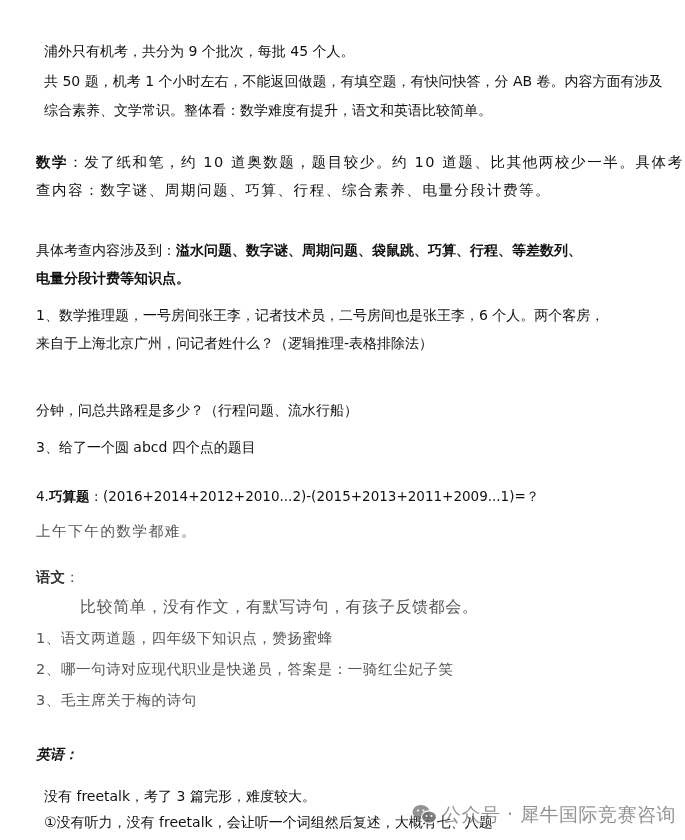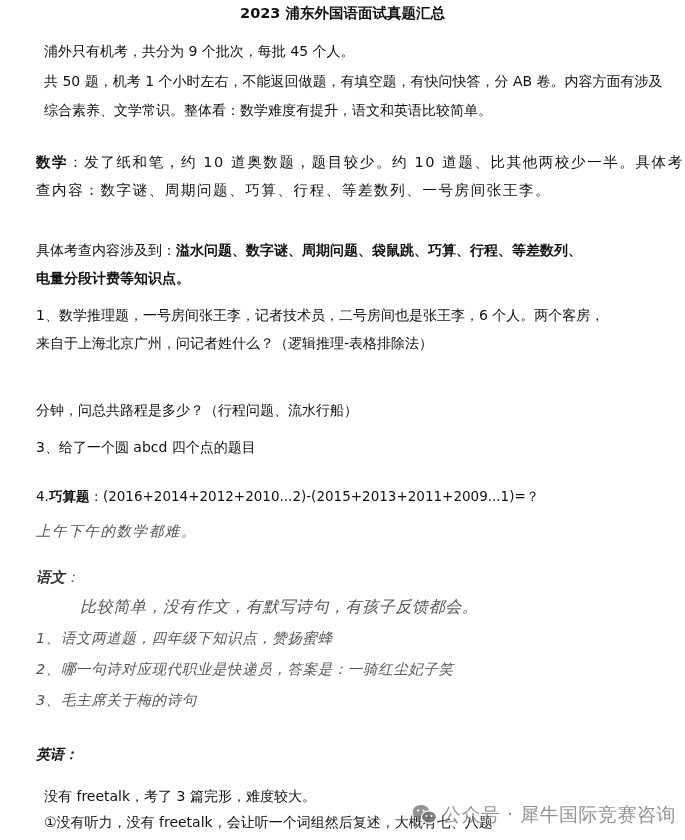--- a/index.html
+++ b/index.html
@@ -29,21 +29,21 @@
     }
     .title {
       left: 0;
       width: 685px;
       text-align: center;
       font-weight: bold;
       font-size: 14.5px;
       top: 3px;
     }
     .b { font-weight: bold; }
-    .grey { color: #555555; font-style: italic; }
+    .grey { color: #555555; }
     .spaced { letter-spacing: 1.6px; }
     .watermark {
       position: absolute;
       left: 412px;
       top: 800px;
       height: 30px;
       display: flex;
       align-items: center;
       color: rgba(110,110,110,0.75);
       font-size: 19px;
@@ -56,30 +56,29 @@
       height: 22px;
       margin-right: 4px;
       position: relative;
     }
   </style>
 </head>
 <body>
 
 <div class="page">
 
-  <div class="line title">2023 浦东外国语面试真题汇总</div>
 
   <div class="line" style="left:44px; top:41px;">浦外只有机考，共分为 9 个批次，每批 45 个人。</div>
   <div class="line" style="left:44px; top:71px;">共 50 题，机考 1 个小时左右，不能返回做题，有填空题，有快问快答，分 AB 卷。内容方面有涉及</div>
   <div class="line" style="left:44px; top:100px;">综合素养、文学常识。整体看：数学难度有提升，语文和英语比较简单。</div>
 
   <div class="line spaced" style="left:36px; top:152px; font-size:14.5px;">
     <span class="b">数学</span><span>：发了纸和笔，约 10 道奥数题，题目较少。约 10 道题、比其他两校少一半。具体考</span>
   </div>
-  <div class="line spaced" style="left:36px; top:180px; font-size:14.5px;">查内容：数字谜、周期问题、巧算、行程、等差数列、一号房间张王李。</div>
+  <div class="line spaced" style="left:36px; top:180px; font-size:14.5px;">查内容：数字谜、周期问题、巧算、行程、综合素养、电量分段计费等。</div>
 
   <div class="line" style="left:36px; top:240px;">
     <span>具体考查内容涉及到：</span><span class="b">溢水问题、数字谜、周期问题、袋鼠跳、巧算、行程、等差数列、</span>
   </div>
   <div class="line b" style="left:36px; top:268px;">电量分段计费等知识点。</div>
 
   <div class="line" style="left:36px; top:305px;">1、数学推理题，一号房间张王李，记者技术员，二号房间也是张王李，6 个人。两个客房，</div>
   <div class="line" style="left:36px; top:333px;">来自于上海北京广州，问记者姓什么？（逻辑推理-表格排除法）</div>
 
   <div class="line" style="left:36px; top:400px;">分钟，问总共路程是多少？（行程问题、流水行船）</div>

